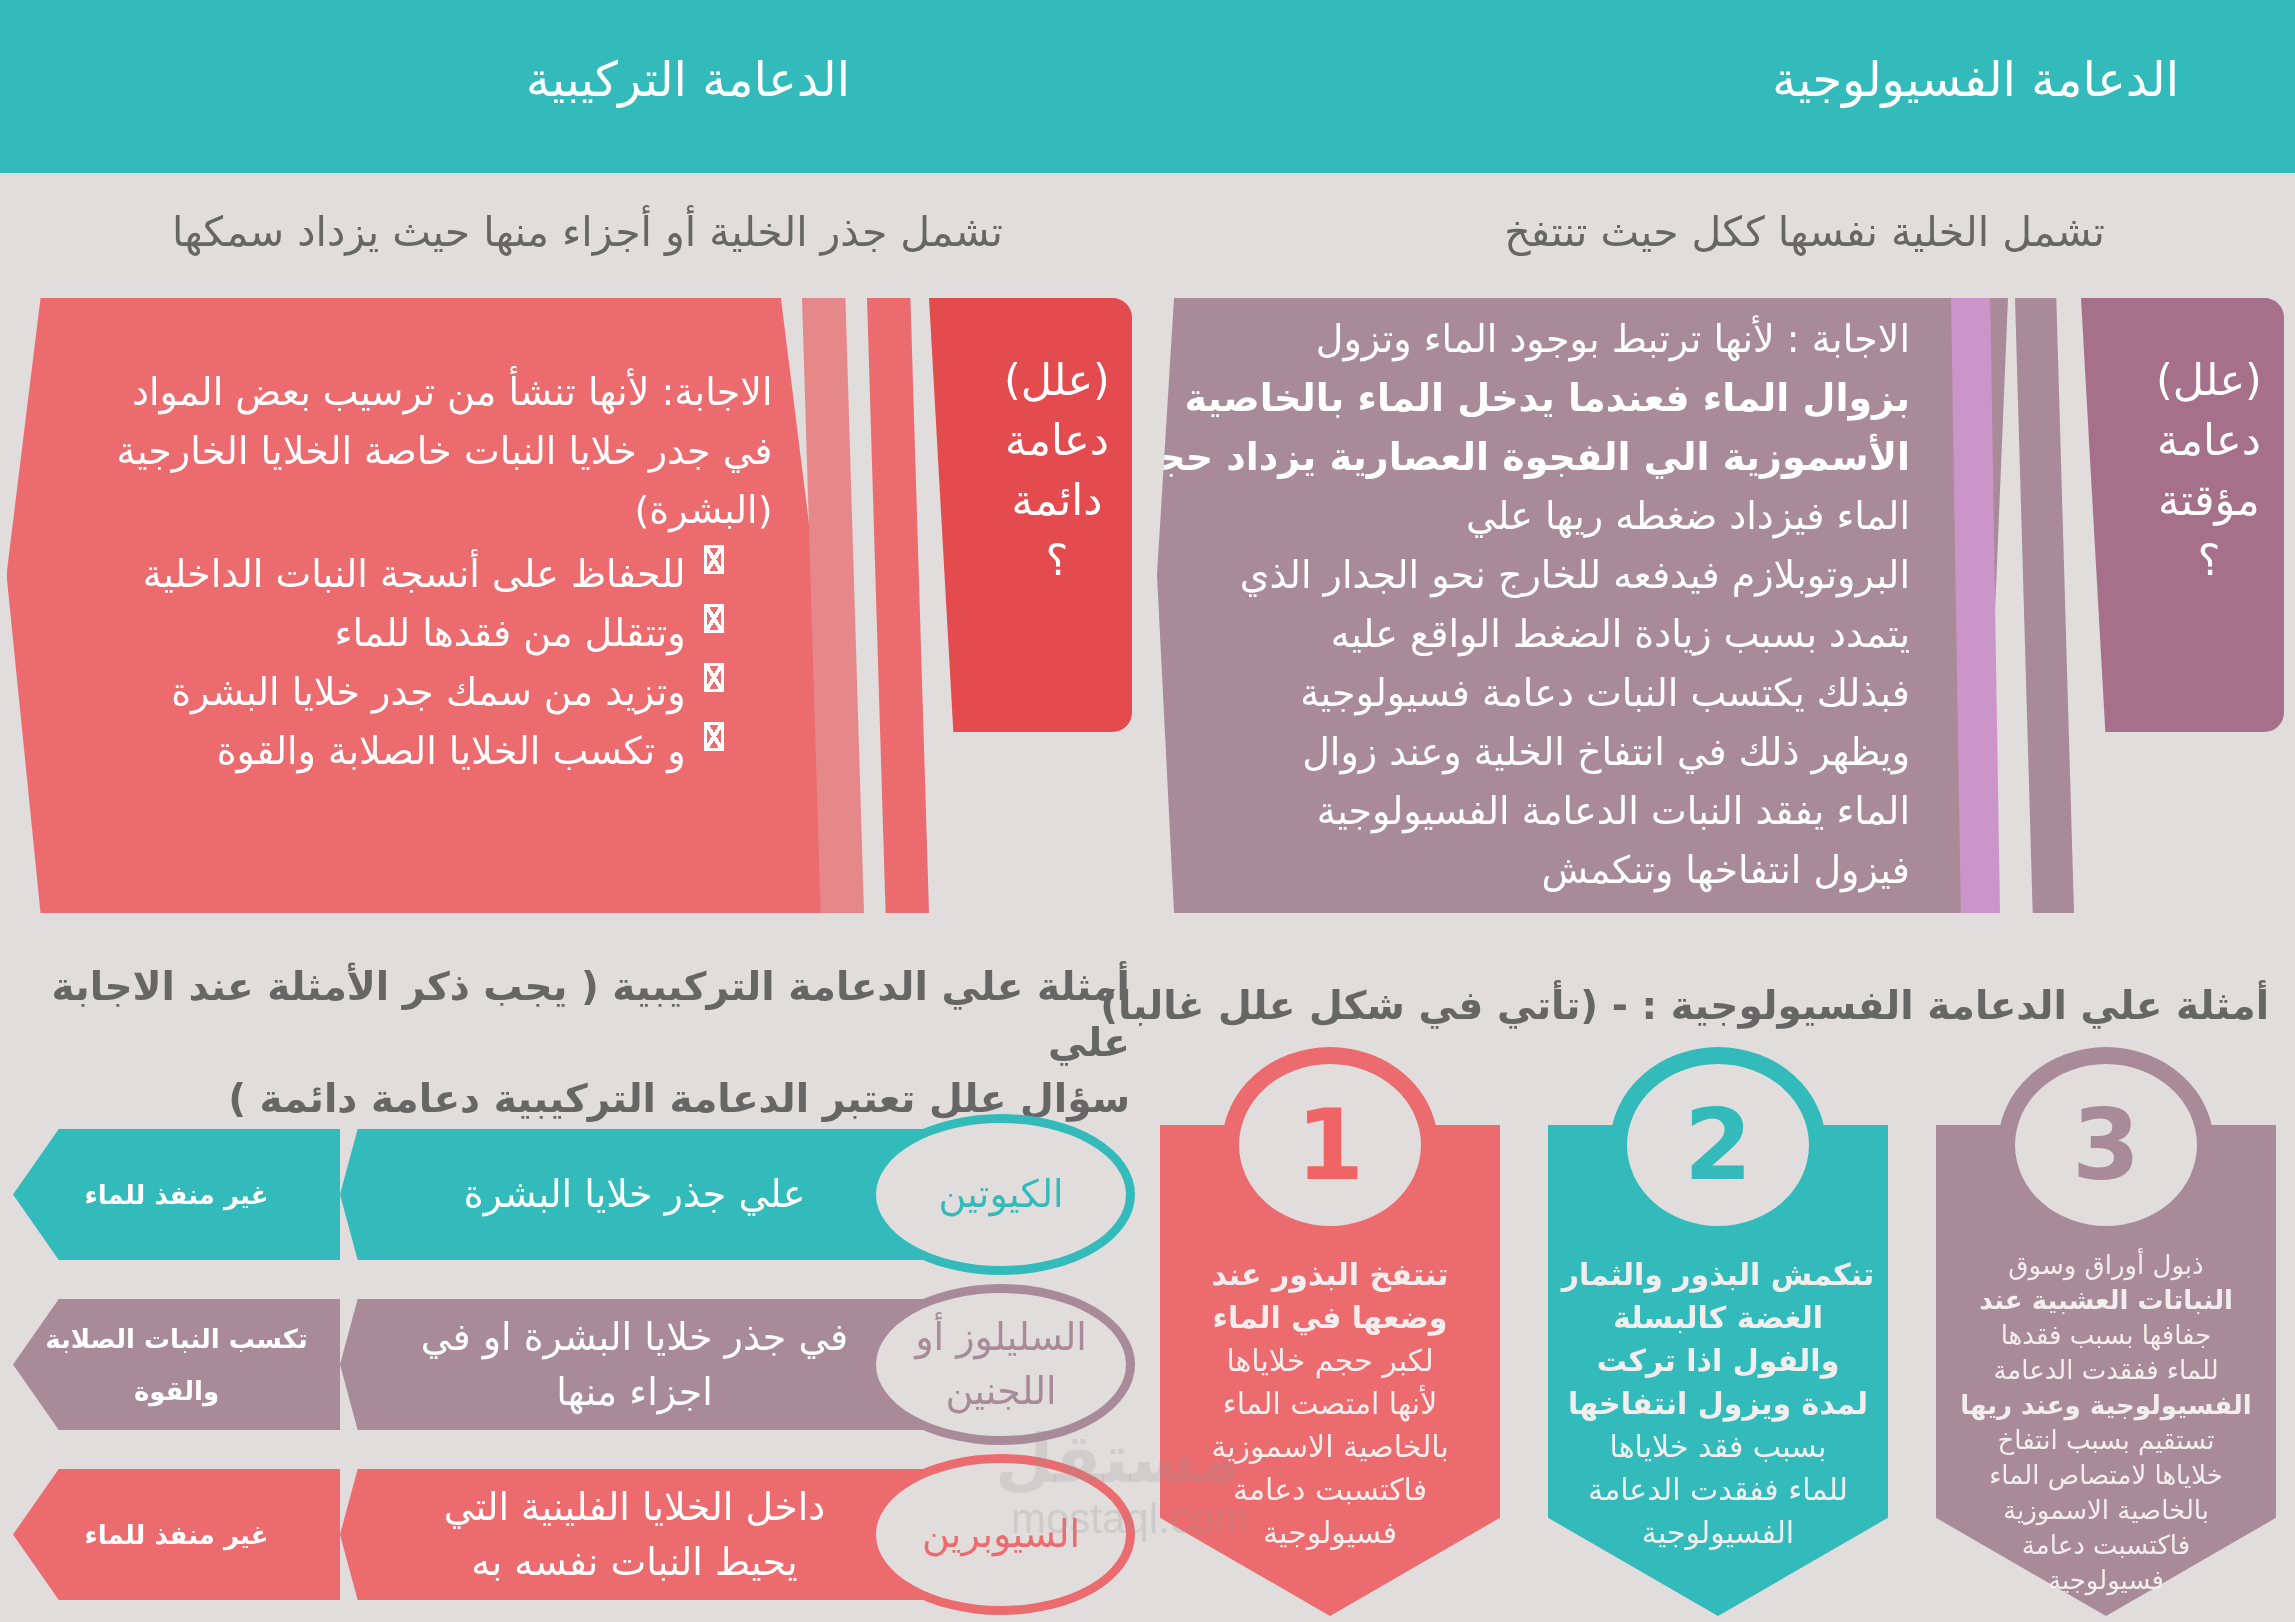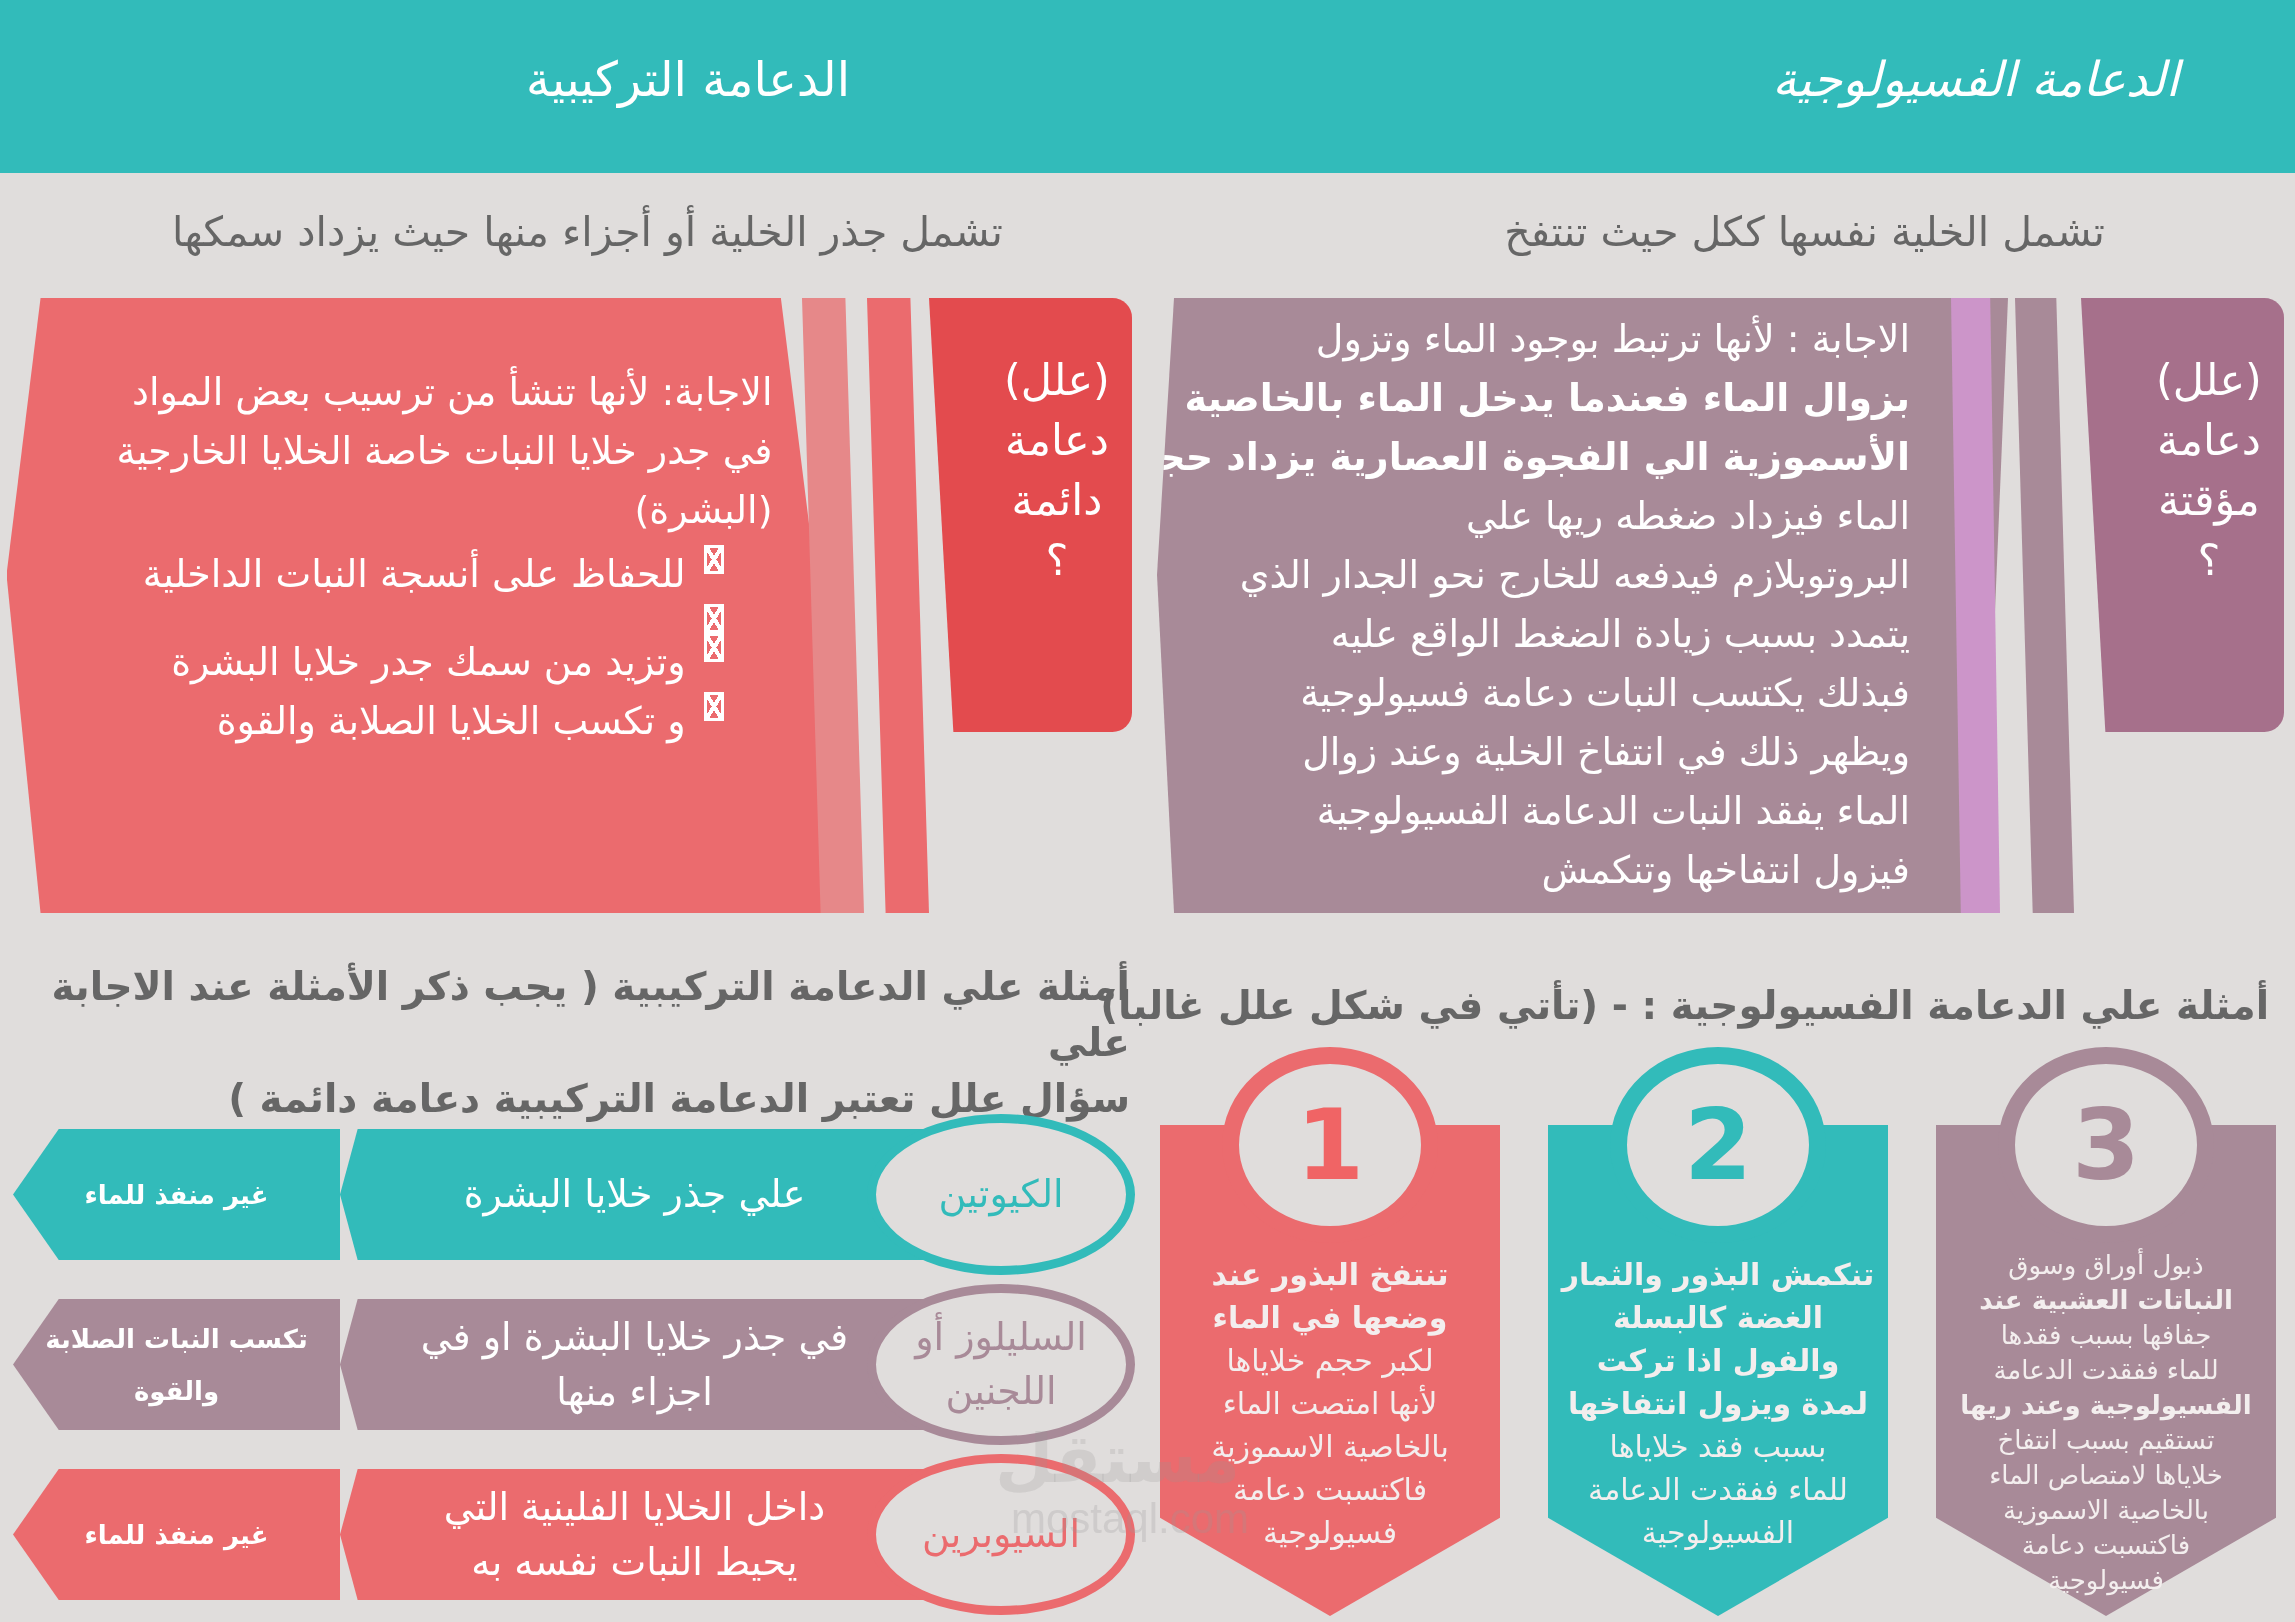--- a/index.html
+++ b/index.html
@@ -107,21 +107,21 @@
   }
   .watermark-ar {
     position: absolute; left: 995px; top: 1420px; font-size: 67px; font-weight: bold;
     color: rgba(150,150,150,0.22); pointer-events: none;
   }
 </style>
 </head>
 <body>
 
 <div class="header">
-  <h1 class="header-title" style="right:116px;font-style:italic;">الدعامة الفسيولوجية</h1>
+  <h1 class="header-title" style="right:116px;">الدعامة الفسيولوجية</h1>
   <h1 class="header-title" style="right:1445px;">الدعامة التركيبية</h1>
 </div>
 
 <div class="subtitle" style="right:190px;">تشمل الخلية نفسها ككل حيث تنتفخ</div>
 <div class="subtitle" style="right:1292px;">تشمل جذر الخلية أو أجزاء منها حيث يزداد سمكها</div>
 
 <div>
   <div class="main-body" style="left:1157px; width:851px; background:#a88a98;
               clip-path:polygon(2% 0, 100% 0, 97% 100%, 2% 100%, 0 45%);">
     <div class="answer" style="right:98px; top:11.8px;">
@@ -157,20 +157,21 @@
       <div>في جدر خلايا النبات خاصة الخلايا الخارجية</div>
       <div>(البشرة)</div>
     </div>
     <ul class="bullet-list" style="right:134px; top:247px;">
       <li>
           <span class="tofu"></span>
           <span>للحفاظ على أنسجة النبات الداخلية</span>
         </li>
       <li>
           <span class="tofu"></span>
+          <span>وتتقلل من فقدها للماء</span>
         </li>
       <li>
           <span class="tofu"></span>
           <span>وتزيد من سمك جدر خلايا البشرة</span>
         </li>
       <li>
           <span class="tofu"></span>
           <span>و تكسب الخلايا الصلابة والقوة</span>
         </li>
     </ul>

